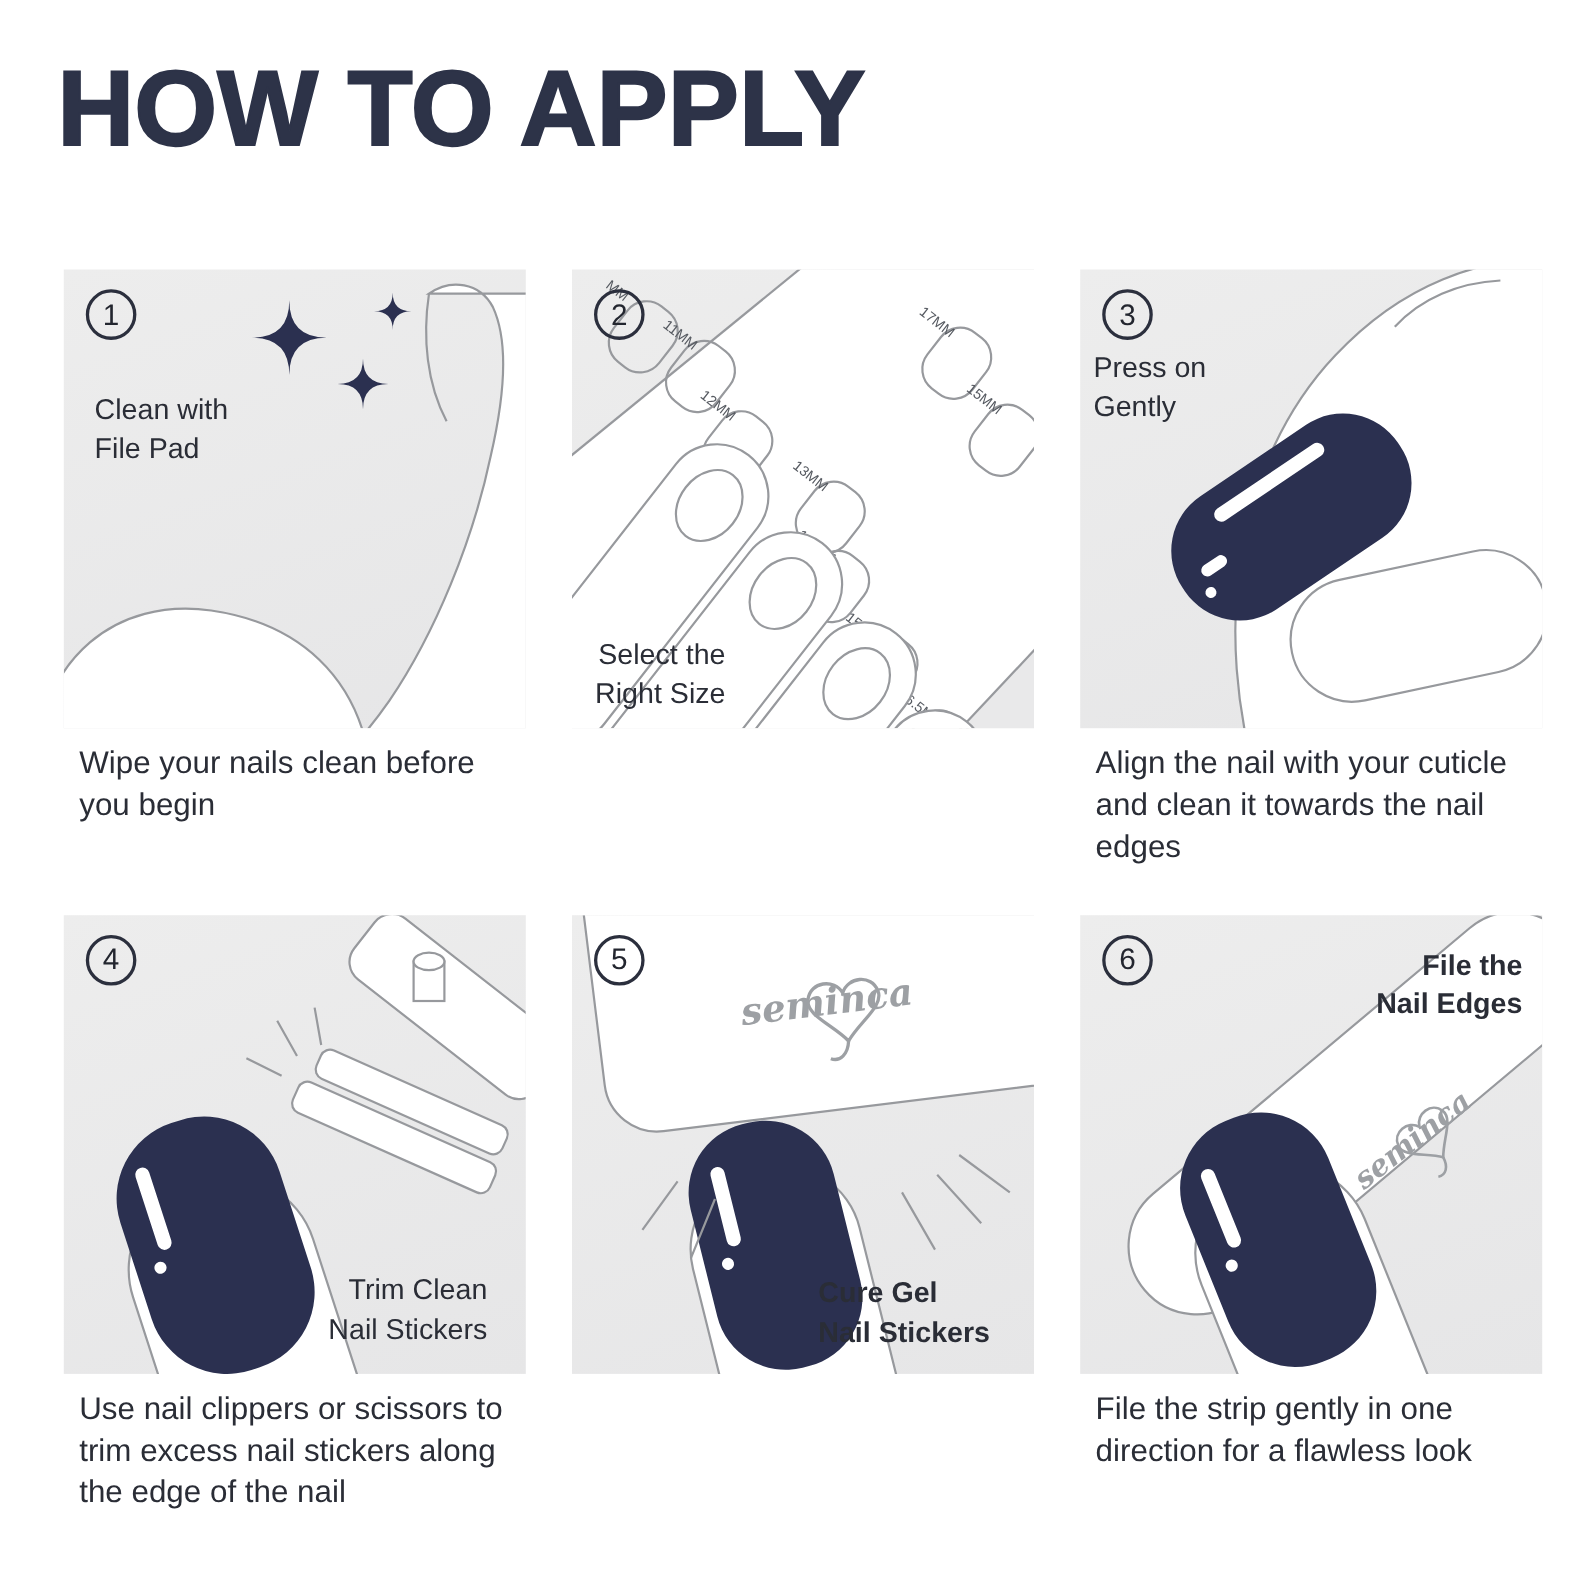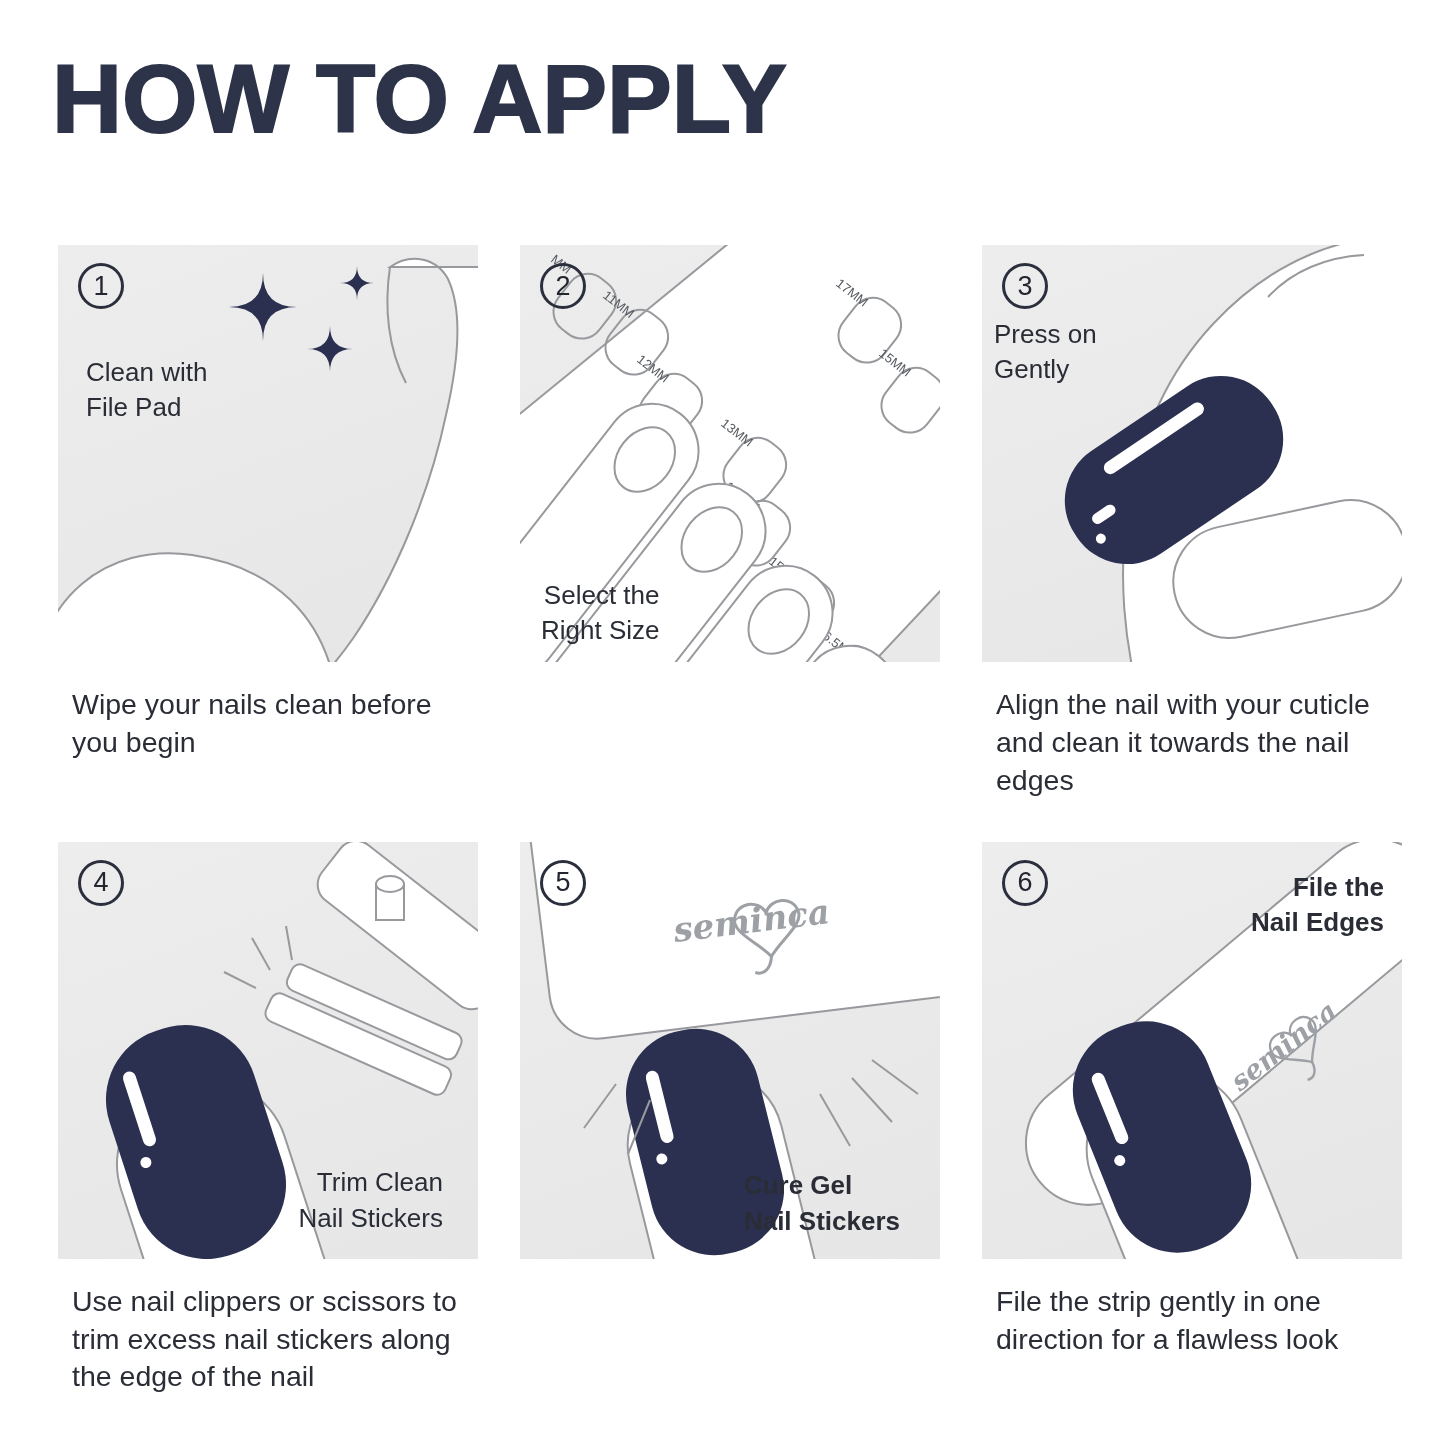--- a/index.html
+++ b/index.html
@@ -38,21 +38,21 @@
   .inner-label{
     position:absolute;z-index:5;font-size:26px;line-height:1.35;color:var(--text);
   }
   .lab1{left:28px;top:110px;}
   .lab2{left:21px;bottom:14px;text-align:right;}
   .lab3{left:12px;top:72px;}
   .lab4{right:35px;bottom:23px;text-align:right;}
   .lab5{right:40px;bottom:20px;text-align:left;font-weight:bold;}
   .lab6{right:18px;top:28px;text-align:right;font-weight:bold;}
   .caption{
-    margin:24px 0 0 14px;width:398px;font-size:28.5px;line-height:1.33;color:var(--text);
+    margin:14px 0 0 14px;width:398px;font-size:28.5px;line-height:1.33;color:var(--text);
   }
   
   .wht{fill:#ffffff;stroke:var(--outline);stroke-width:2;}
   .ln{fill:none;stroke:var(--outline);stroke-width:2;}
   .navyf{fill:var(--navy);stroke:none;}
   .hl{fill:#ffffff;stroke:none;}
   .sheet{fill:#ffffff;stroke:none;}
   .graycorner{fill:var(--panel);stroke:none;}
   .sz{font-size:13px;fill:#565a61;font-family:"Liberation Sans",sans-serif;}
   .logo-text{

